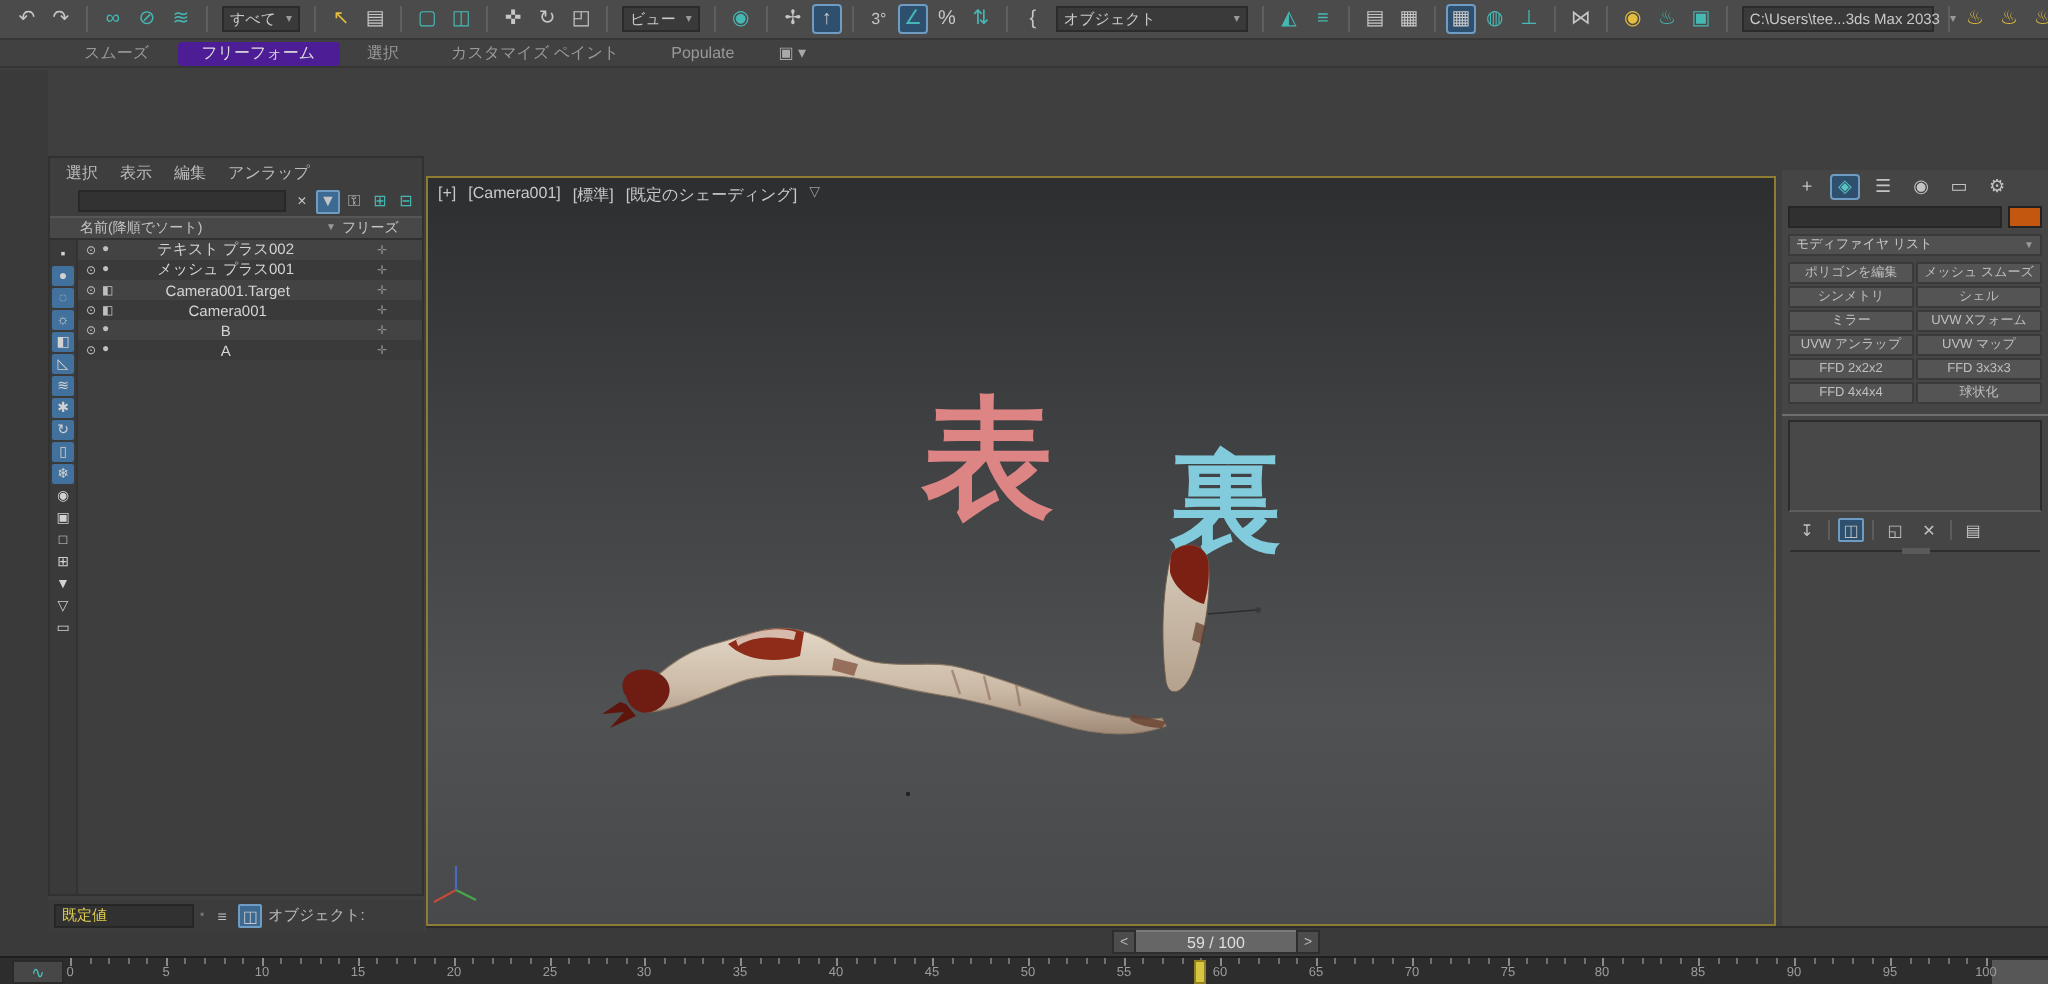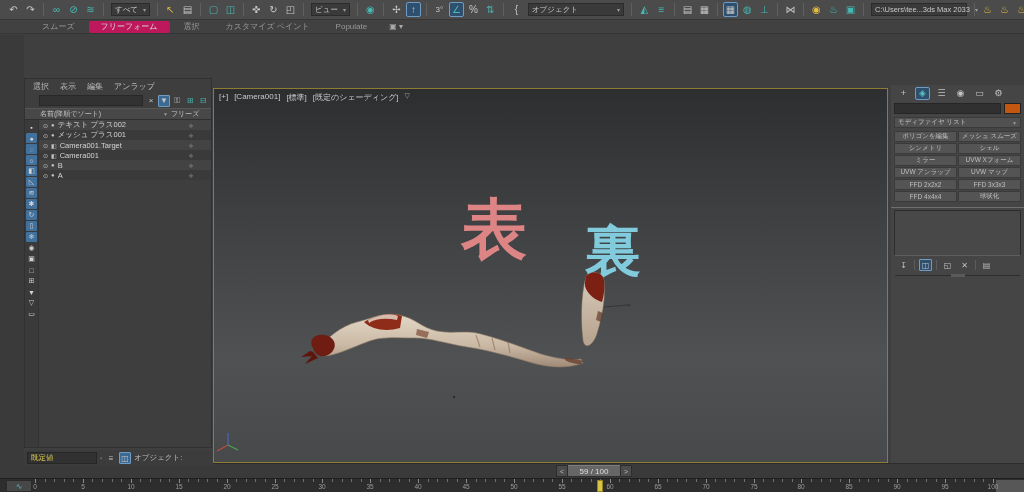--- a/index.html
+++ b/index.html
@@ -19,21 +19,21 @@
   .tb-sep{width:1px;height:13px;background:#5f5f5f;margin:0 3px;flex:none;}
   .tb-drop{height:13px;background:#3a3a3a;border:1px solid #2b2b2b;color:#c9c9c9;font-size:7.5px;
     display:flex;align-items:center;gap:5px;padding:0 3px;margin:0 2px;white-space:nowrap;}
   .tb-drop .dd-arrow{color:#9a9a9a;font-size:6px;}
   .tb-drop.wide{min-width:96px;justify-content:space-between;}
 
   
   .ribbon{position:absolute;top:20px;left:0;width:1024px;height:14px;background:#414141;
     border-bottom:1px solid #353535;display:flex;align-items:center;padding-left:30px;gap:2px;}
   .ribbon-tab{font-size:8px;color:#999;padding:1px 12px;height:12px;display:flex;align-items:center;white-space:nowrap;}
-  .ribbon-tab.active{background:#be185d;color:#dcdcdc;border-radius:2px;text-align:center;}
+  .ribbon-tab.active{background:#4c1d95;color:#dcdcdc;border-radius:2px;text-align:center;}
   .ribbon-cfg{display:flex;align-items:center;gap:2px;color:#a9a9a9;font-size:8px;margin-left:8px;}
 
   .band{position:absolute;top:35px;left:0;width:1024px;height:53px;background:#3f3f3f;}
   .left-edge{position:absolute;top:35px;left:0;width:24px;height:457px;background:#3a3a3a;}
 
   
   .explorer{position:absolute;left:24px;top:78px;width:188px;height:370px;background:#3e3e3e;
     border:1px solid #313131;display:flex;flex-direction:column;}
   .exp-menus{height:14px;display:flex;gap:11px;align-items:center;padding:0 8px;font-size:8px;color:#bcbcbc;}
   .exp-search{height:15px;display:flex;align-items:center;gap:2px;padding:0 2px 0 14px;}
@@ -50,21 +50,21 @@
   .strip{width:14px;background:#3a3a3a;border-right:1px solid #333;display:flex;flex-direction:column;
     align-items:center;padding-top:2px;gap:1px;}
   .strip-btn{width:11px;height:10px;display:flex;align-items:center;justify-content:center;
     font-size:7px;color:#d2d2d2;border-radius:1px;flex:none;}
   .strip-btn.on{background:#41719c;}
   .rows{flex:1;display:flex;flex-direction:column;}
   .exp-row{height:10px;display:flex;align-items:center;gap:3px;padding-left:4px;font-size:7.5px;color:#d4d4d4;white-space:nowrap;}
   .exp-row.odd{background:#434343;}
   .exp-row.even{background:#3a3a3a;}
   .row-eye,.row-type{font-size:6px;color:#c0c0c0;flex:none;}
-  .row-name{flex:1;overflow:hidden;}
+  .row-name{flex:1;overflow:hidden;text-align:center;}
   .row-freeze{width:40px;font-size:6px;color:#8b8b8b;text-align:center;flex:none;}
 
   
   .exp-bottom{position:absolute;left:24px;top:450px;width:188px;height:16px;background:#3c3c3c;
     display:flex;align-items:center;gap:3px;padding:0 3px;}
   .preset-box{width:70px;height:12px;background:#313131;border:1px solid #262626;color:#e2cf4e;
     font-size:7.5px;display:flex;align-items:center;padding:0 3px;}
   .sb-label{font-size:7.5px;color:#bdbdbd;white-space:nowrap;}
 
   
@@ -99,21 +99,21 @@
   .sc-sep{width:1px;height:10px;background:#5c5c5c;}
   .rollout-sep{margin:2px 4px;border-top:1px solid #2e2e2e;position:relative;height:3px;}
   .rollout-sep::after{content:"";position:absolute;left:50%;top:-2px;width:14px;height:3px;margin-left:-7px;background:#5a5a5a;}
 
   
   .timeslider{position:absolute;left:213px;top:463px;width:675px;height:15px;background:#3a3a3a;
     border-top:1px solid #2c2c2c;}
   .ts-handle{position:absolute;top:1px;height:12px;display:flex;align-items:stretch;}
   .ts-arrow{width:12px;background:#4c4c4c;border:1px solid #2d2d2d;color:#bdbdbd;font-size:7px;
     display:flex;align-items:center;justify-content:center;}
-  .ts-label{width:52px;background:#666;border-top:1px solid #7c7c7c;border-bottom:1px solid #2d2d2d;
+  .ts-label{width:80px;background:#666;border-top:1px solid #7c7c7c;border-bottom:1px solid #2d2d2d;
     color:#dedede;font-size:8px;display:flex;align-items:center;justify-content:center;}
   .bottom-right{position:absolute;left:888px;top:463px;width:136px;height:15px;background:#3a3a3a;border-top:1px solid #2c2c2c;}
   .bottom-left2{position:absolute;left:0;top:466px;width:213px;height:12px;background:#3a3a3a;}
 
   
   .trackbar{position:absolute;left:0;top:478px;width:1024px;height:14px;background:#2d2d2d;border-top:1px solid #1f1f1f;}
   .tb-curve-btn{position:absolute;left:6px;top:1px;width:26px;height:12px;background:#474747;border:1px solid #2a2a2a;
     color:#4cc0bc;font-size:8px;display:flex;align-items:center;justify-content:center;}
   .tick{position:absolute;top:0;width:1px;height:3px;background:#6f6f6f;}
   .tick.major{height:4px;background:#8a8a8a;}

